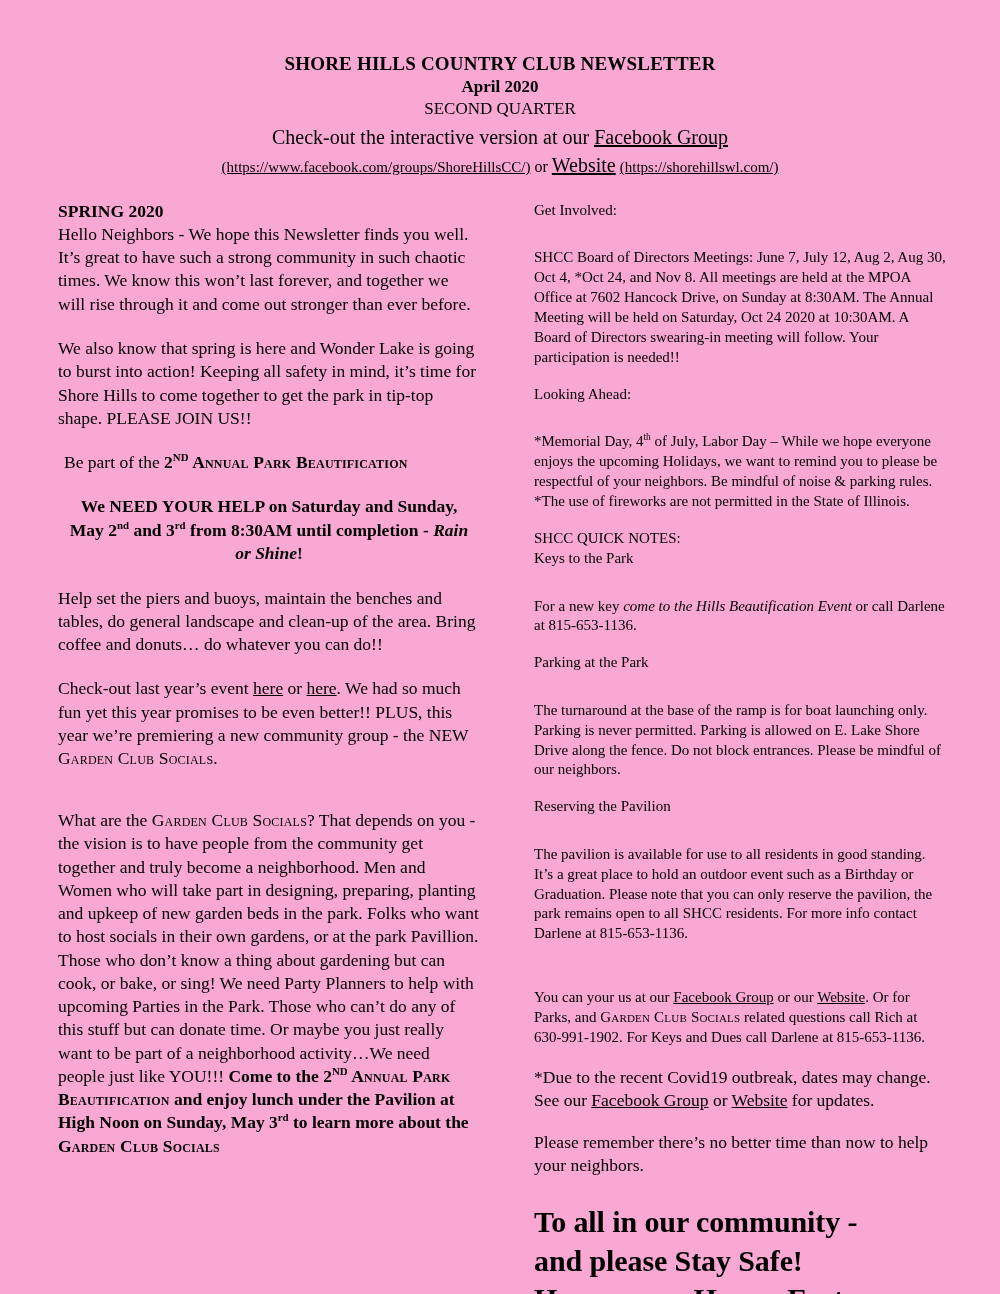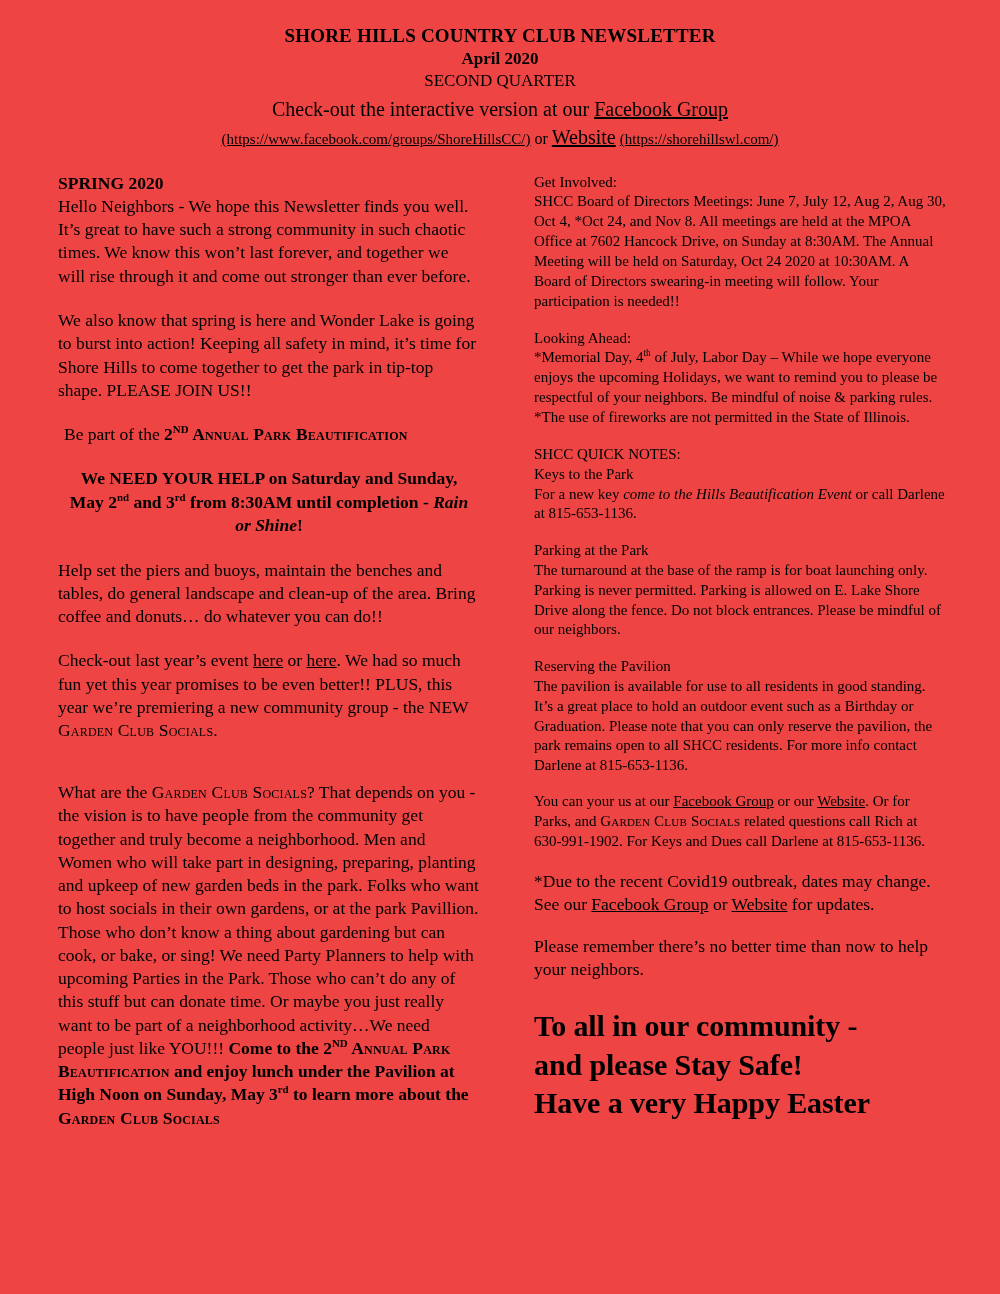--- a/index.html
+++ b/index.html
@@ -12,22 +12,22 @@
     height: 1294px;
     font-family: "Liberation Serif", "DejaVu Serif", serif;
     color: #000000;
     -webkit-font-smoothing: antialiased;
   }
   .page {
     position: relative;
     width: 1000px;
     height: 1294px;
     box-sizing: border-box;
-    padding: 24px 58px 20px 58px;
-    background: #ef4444;
+    padding: 52px 58px 20px 58px;
+    background: #f9a8d4;
     overflow: hidden;
   }
 
   
   .masthead { text-align: center; }
   .mh-title {
     font-size: 19px;
     font-weight: bold;
     letter-spacing: 0.2px;
     line-height: 1.28;
@@ -121,20 +121,21 @@
 
   
   .r-sec-head {
     font-size: 15px;
     font-weight: normal;
     line-height: 1.35;
   }
   .r-body {
     font-size: 15px;
     line-height: 1.33;
+    margin-top: 28px;
   }
   .r-body p { margin: 0; }
   .r-gap { height: 16px; }
   .r-gap-lg { height: 18px; }
   .r-italic { font-style: italic; }
 
   .r-big {
     font-size: 17.5px;
     line-height: 1.33;
   }

